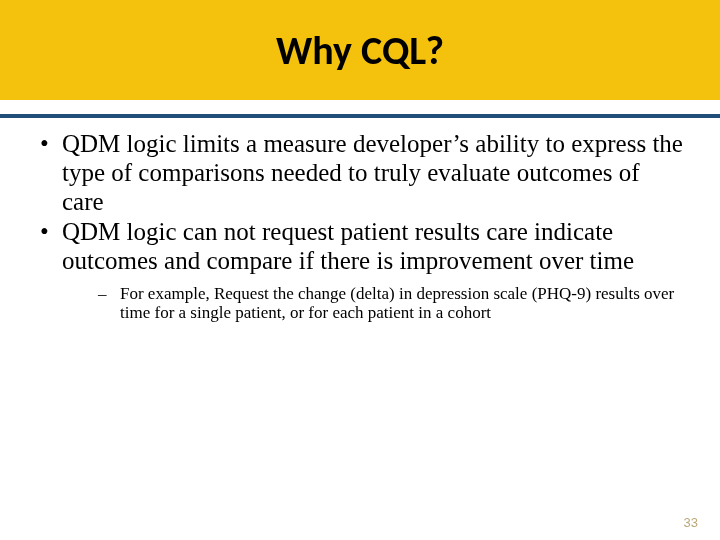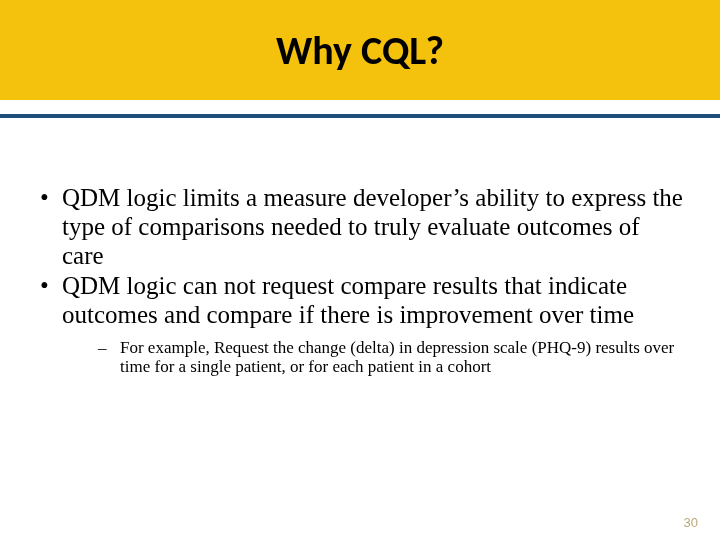--- a/index.html
+++ b/index.html
@@ -34,24 +34,23 @@
     font-size: 40px;
     color: #000;
   }
   .underline {
     height: 4px;
     background: #1f4e79;
     width: 100%;
     margin-top: 14px;
   }
   .content {
-    padding: 28px 34px 0 34px;
+    padding: 12px 34px 0 34px;
     font-size: 25px;
     line-height: 1.15;
-    margin-top: 38px;
   }
   ul.top {
     list-style: none;
     margin: 0;
     padding: 0;
   }
   ul.top > li {
     position: relative;
     padding-left: 28px;
     margin-bottom: 2px;
@@ -98,24 +97,24 @@
     <h1>Why CQL?</h1>
   </div>
   <div class="underline"></div>
 
   <div class="content">
     <ul class="top">
       <li>
         <span>QDM logic limits a measure developer’s ability to express the type of comparisons needed to truly evaluate outcomes of care</span>
       </li>
       <li>
-        <span>QDM logic can not request compare results that indicate outcomes and compare if there is improvement over time</span>
+        <span>QDM logic can not request patient results care indicate outcomes and compare if there is improvement over time</span>
         <ul class="sub">
           <li>
             <span>For example, Request the change (delta) in depression scale (PHQ-9) results over time for a single patient, or for each patient in a cohort</span>
           </li>
         </ul>
       </li>
     </ul>
   </div>
 
-  <div class="pagenum">30</div>
+  <div class="pagenum">33</div>
 </div>
 
 </body></html>

